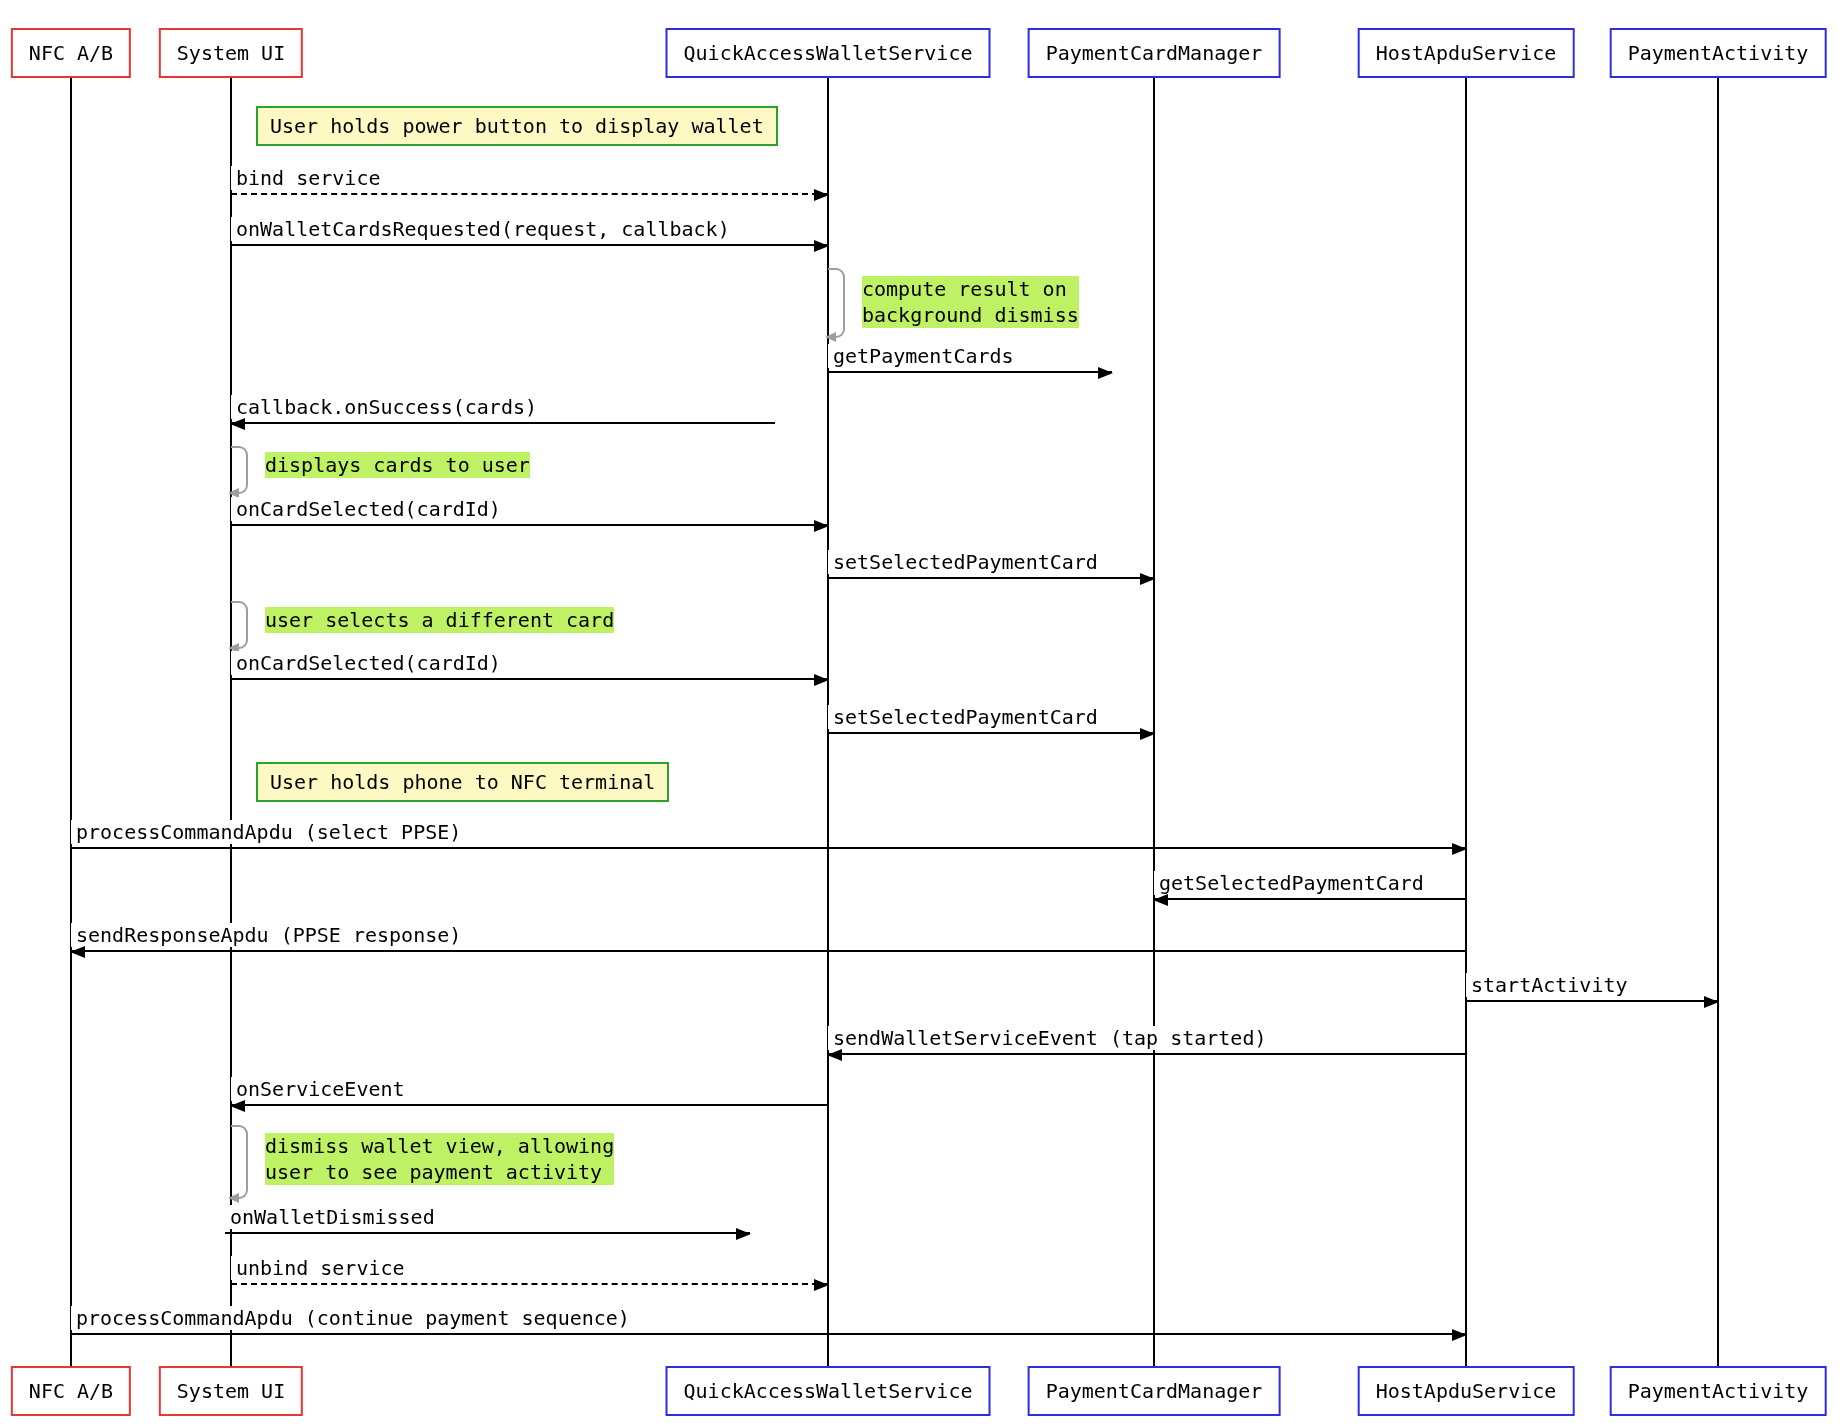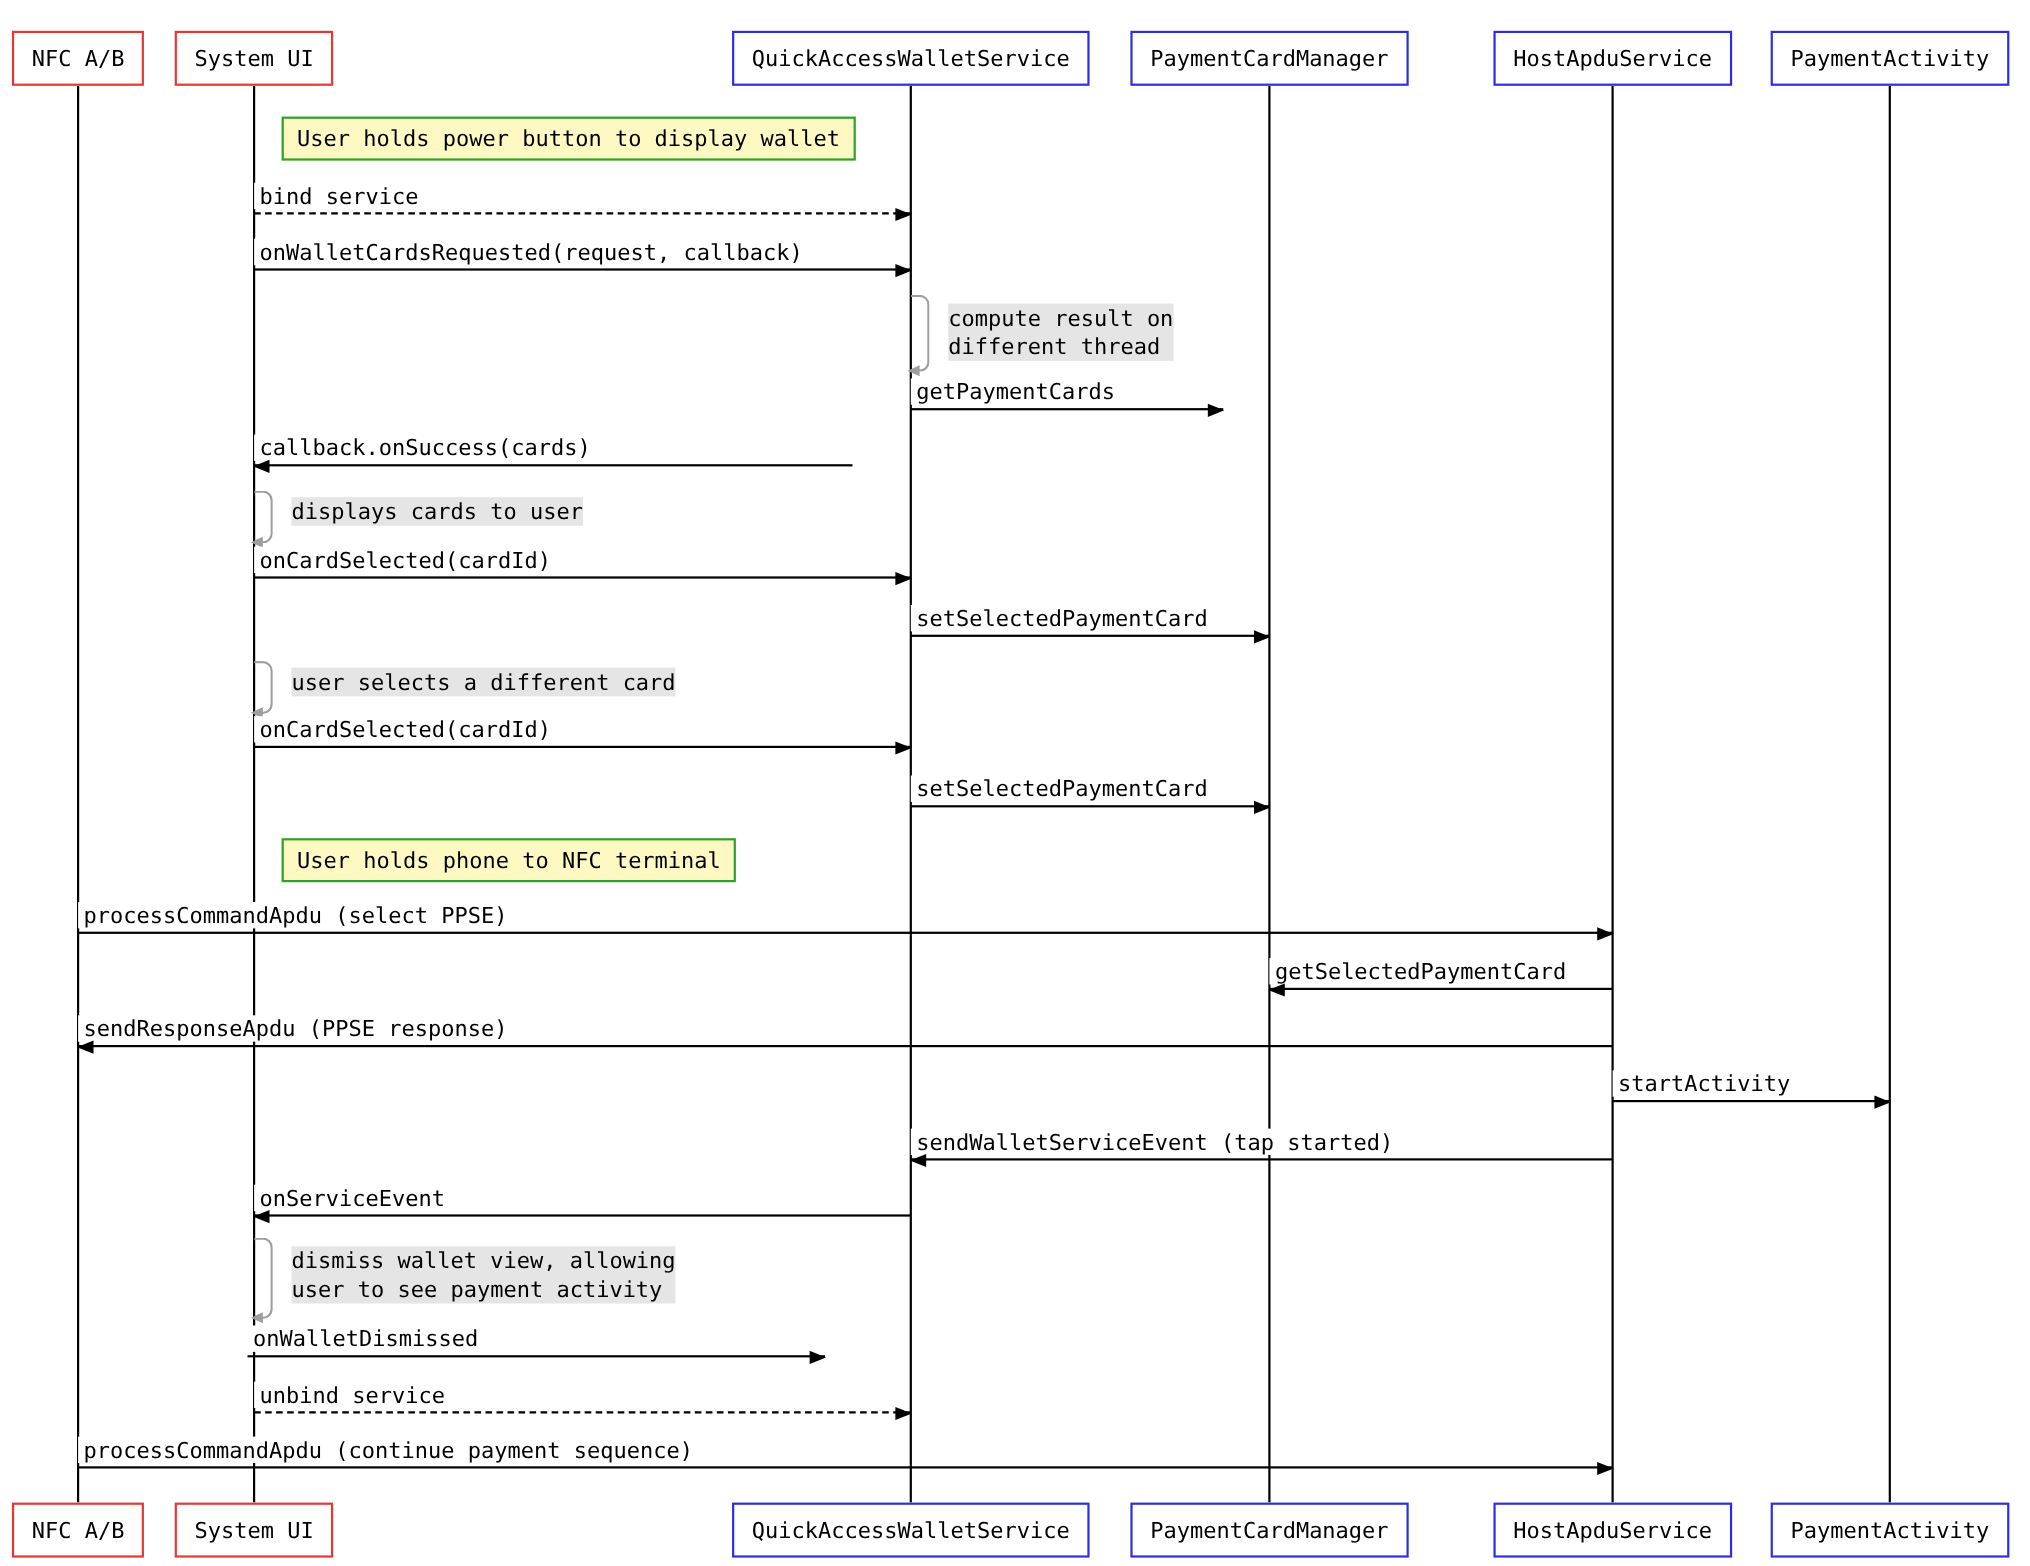--- a/index.html
+++ b/index.html
@@ -37,21 +37,21 @@
   .self { position: absolute; }
   .self .bracket {
     position: absolute; left: 0; top: 0; width: 17px;
     border: 2px solid #9e9e9e; border-left: none; border-radius: 0 9px 9px 0;
   }
   .self .bracket::after {
     content: ""; position: absolute; left: -3px; bottom: -6px; width: 0; height: 0;
     border-top: 5px solid transparent; border-bottom: 5px solid transparent;
     border-right: 11px solid #9e9e9e;
   }
-  .self .txt { position: absolute; left: 34px; font-size: 20px; line-height: 26px; white-space: nowrap; background: #e5e5e5; }
+  .self .txt { position: absolute; left: 34px; font-size: 20px; line-height: 26px; white-space: nowrap; background: #bef264; }
 </style>
 </head>
 <body>
 
 <div class="diagram">
 
   <div class="lifeline" style="left:70px;top:78px;height:1288px"></div>
   <div class="lifeline" style="left:230px;top:78px;height:1288px"></div>
   <div class="lifeline" style="left:827px;top:78px;height:1288px"></div>
   <div class="lifeline" style="left:1153px;top:78px;height:1288px"></div>
@@ -82,21 +82,21 @@
 
   <div class="msg solid to-right" style="left:231px;top:217px;width:597px">
     <div class="lbl"><span>onWalletCardsRequested(request, callback)</span></div>
     <div class="line"></div>
   </div>
 
   <div class="self" style="left:828px;top:268px">
     <div class="bracket" style="height:70px"></div>
     <div class="txt" style="top:8px">
       <div>compute result on</div>
-      <div>different thread</div>
+      <div>background dismiss</div>
     </div>
   </div>
 
   <div class="msg solid to-right" style="left:828px;top:344px;width:284px">
     <div class="lbl"><span>getPaymentCards</span></div>
     <div class="line"></div>
   </div>
 
   <div class="msg solid to-left" style="left:231px;top:395px;width:544px">
     <div class="lbl"><span>callback.onSuccess(cards)</span></div>

